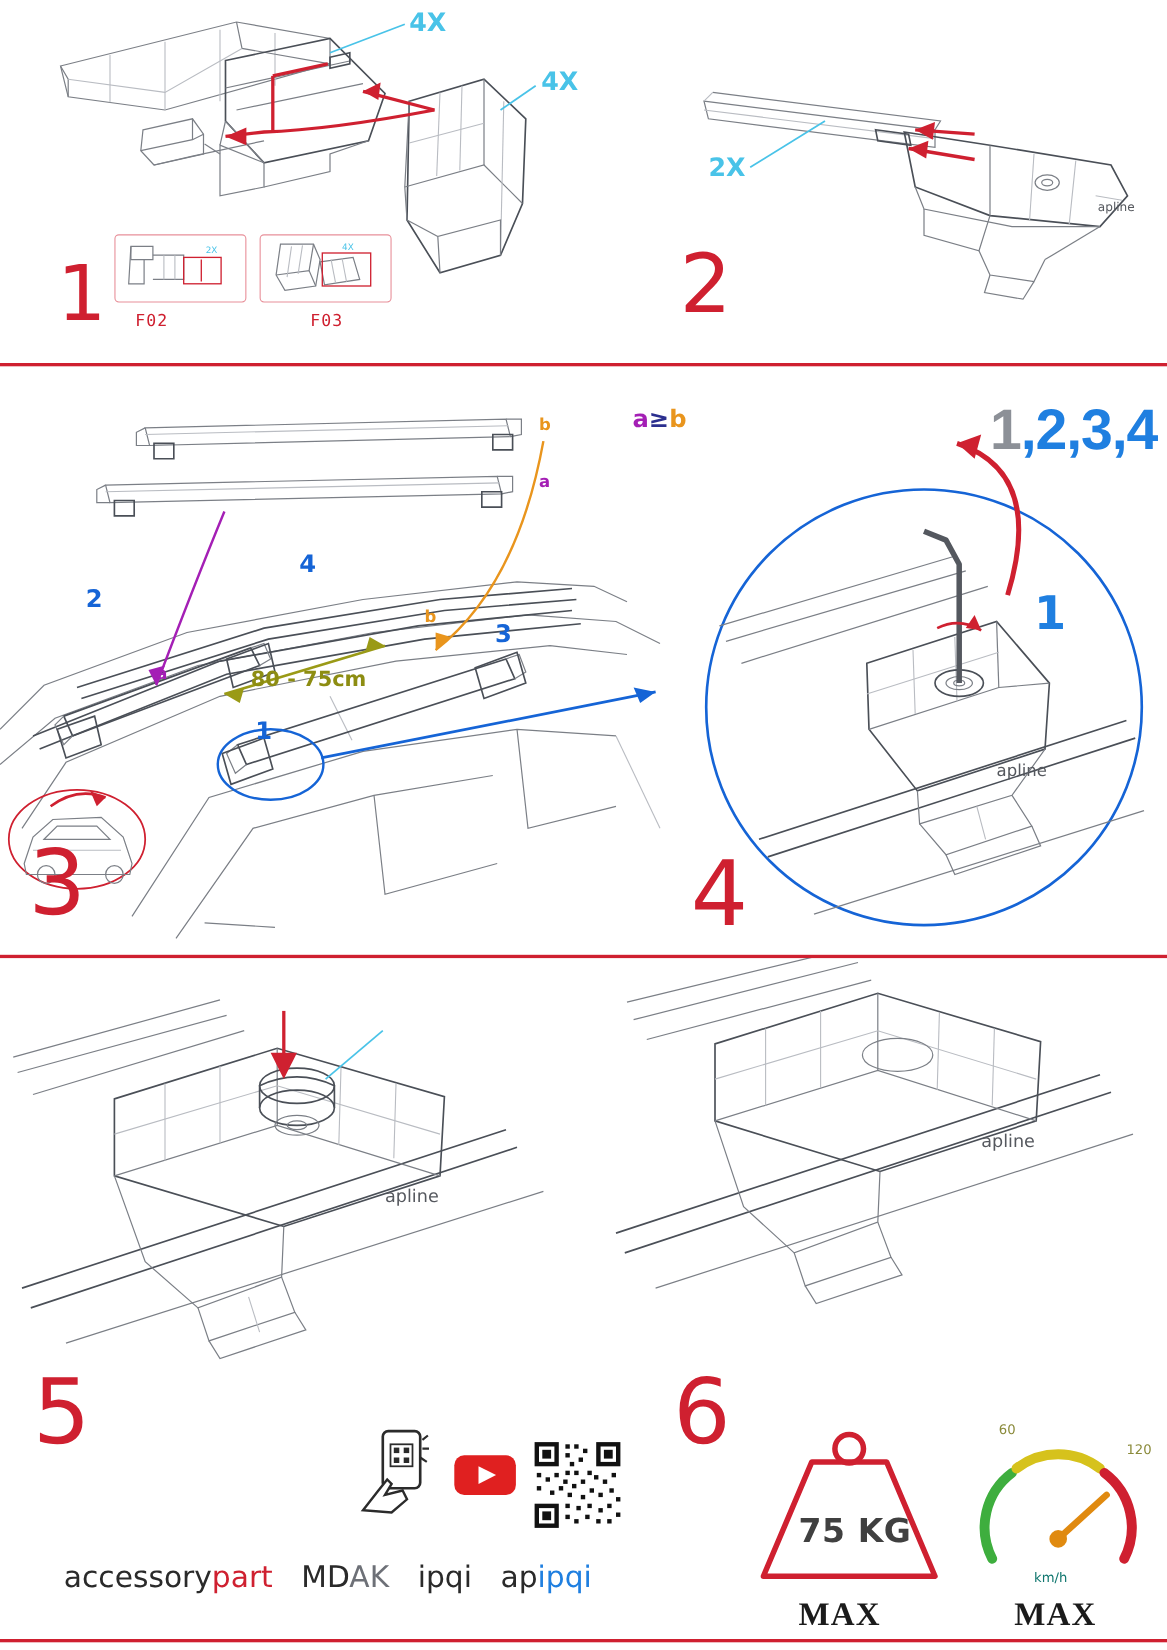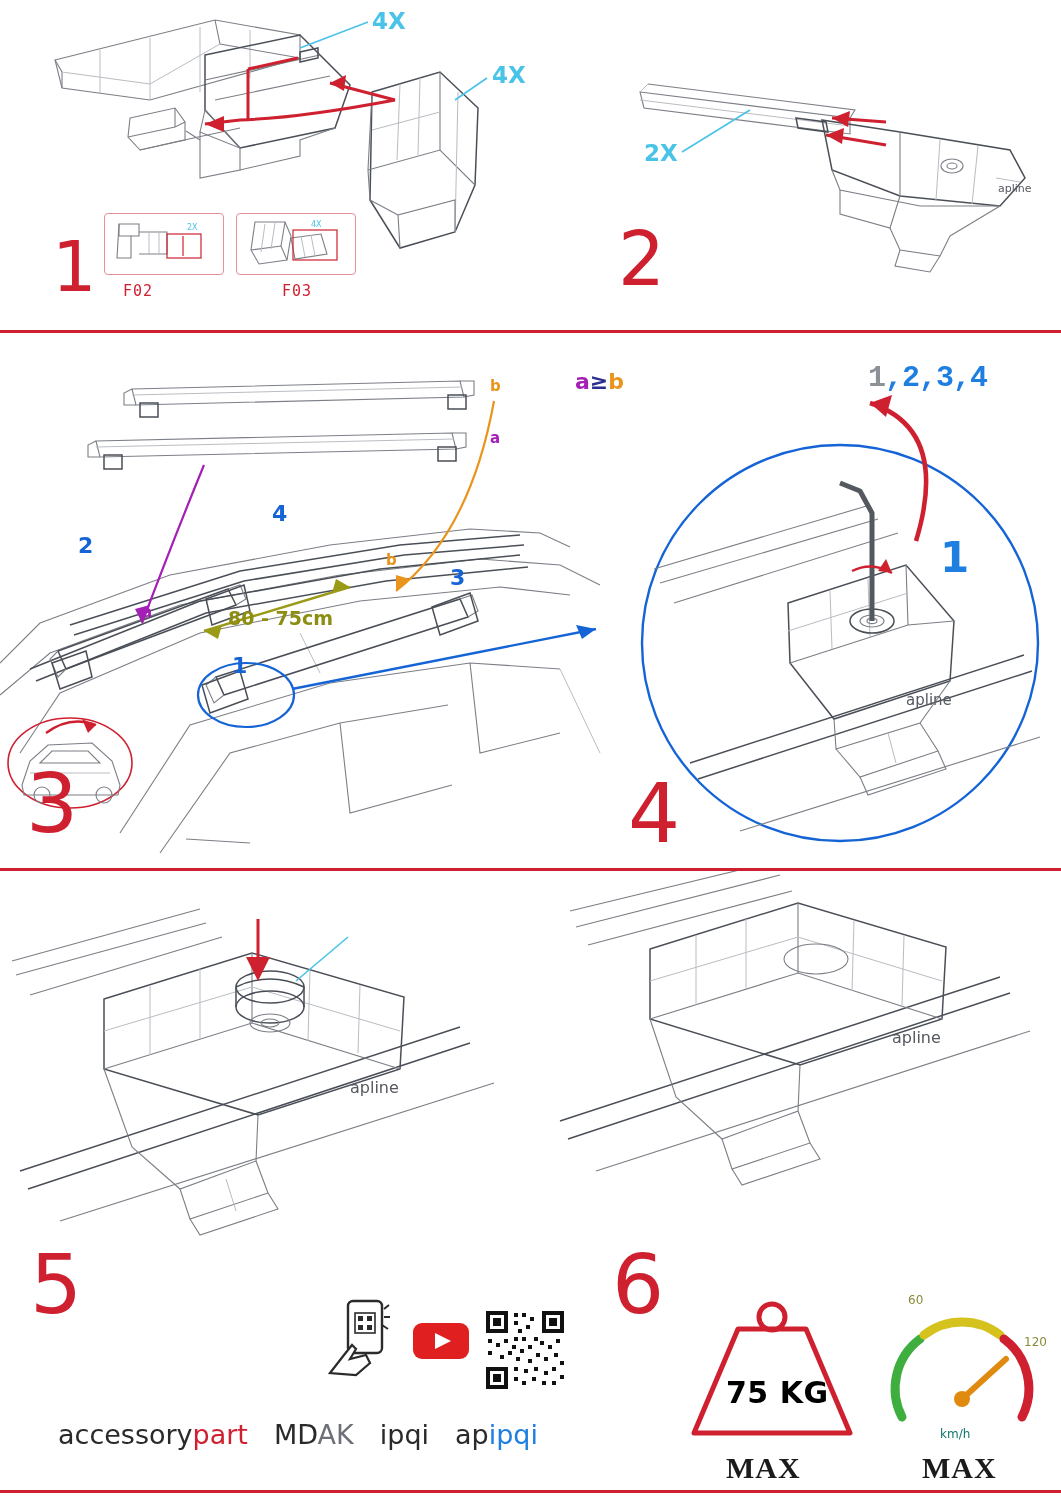--- a/index.html
+++ b/index.html
@@ -101,25 +101,26 @@
     position: absolute;
     font-family: "DejaVu Sans", sans-serif;
     font-weight: 700;
     font-size: 22px;
     color: #1564d6;
   }
 
   
   .p4-seq {
     position: absolute;
-    font-family: Liberation Mono, monospace;
-    font-weight: 700;
-    font-size: 30px;
+    font-family: Liberation Sans, sans-serif;
+    font-weight: 700;
+    font-size: 52px;
     letter-spacing: -1px;
     white-space: nowrap;
+    margin-left: 32px;
   }
   .p4-seq .g { color: #8c9097; }
   .p4-seq .b { color: #1f7fe0; }
   .p4-one {
     position: absolute;
     font-family: "DejaVu Sans", sans-serif;
     font-weight: 700;
     font-size: 42px;
     color: #1f7fe0;
   }
@@ -155,21 +156,21 @@
     font-size: 30px;
     font-weight: 700;
     color: #1b1b1b;
     letter-spacing: 1px;
   }
   .weight-text {
     position: absolute;
     font-family: "DejaVu Sans", sans-serif;
     font-size: 30px;
     font-weight: 700;
-    color: #000000;
+    color: #404040;
     letter-spacing: 0.5px;
   }
   .speed-small {
     position: absolute;
     font-family: "DejaVu Sans", sans-serif;
     font-size: 12px;
     color: #0f766e;
   }
   .speed-tick {
     position: absolute;
@@ -599,18 +600,18 @@
     <div class="max-label" style="left:196px;top:580px;">MAX</div>
 
     <svg style="position:absolute;left:352px;top:430px;" width="160" height="140" viewBox="0 0 160 140">
       <path d="M20 116 A62 62 0 0 1 38 38" fill="none" stroke="#3eae3e" stroke-width="9" stroke-linecap="round"></path>
       <path d="M42 34 A62 62 0 0 1 118 34" fill="none" stroke="#d6c21c" stroke-width="9" stroke-linecap="round"></path>
       <path d="M122 38 A62 62 0 0 1 140 116" fill="none" stroke="#cf2030" stroke-width="9" stroke-linecap="round"></path>
       <circle cx="80" cy="98" r="8" fill="#e08a10"></circle>
       <path d="M80 98 L124 58" stroke="#e08a10" stroke-width="6" stroke-linecap="round"></path>
     </svg>
     <div class="speed-tick" style="left:378px;top:422px;">60</div>
-    <div class="speed-tick" style="left:494px;top:464px;">120</div>
+    <div class="speed-tick" style="left:494px;top:440px;">120</div>
     <div class="speed-small" style="left:410px;top:556px;">km/h</div>
     <div class="max-label" style="left:392px;top:580px;">MAX</div>
   </div>
 
 </div>
 
 </body></html>

